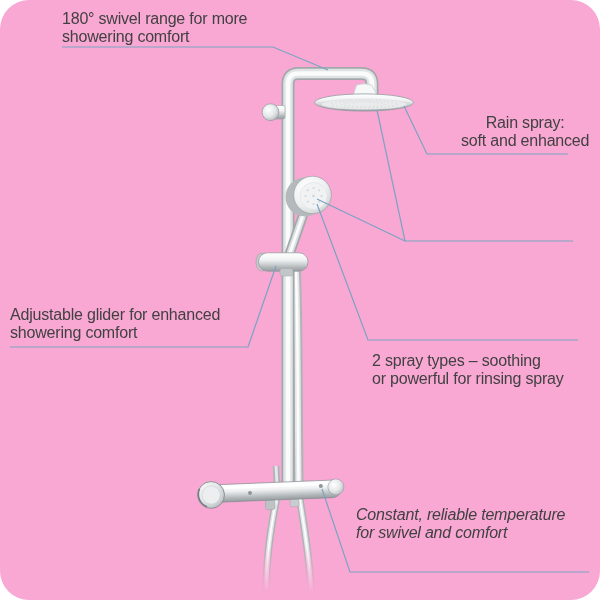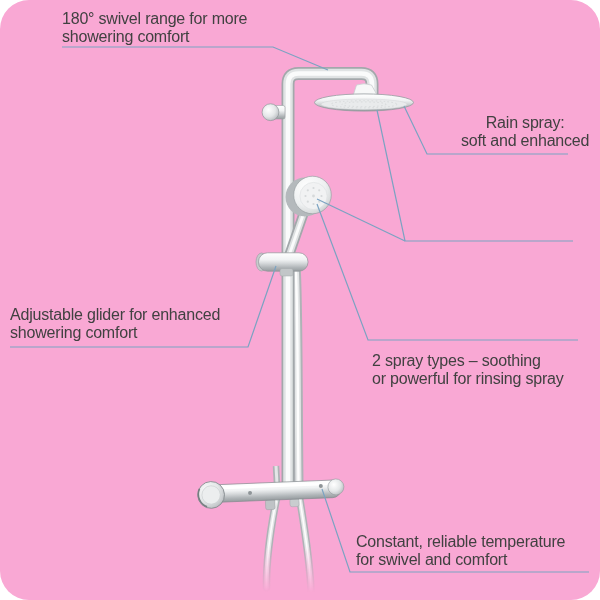--- a/index.html
+++ b/index.html
@@ -156,18 +156,18 @@
   <div class="note" style="left:372px;top:305px;margin-top:47px;">
     <span>2 spray types – soothing</span>
     <span>or powerful for rinsing spray</span>
   </div>
 
   <div class="note" style="left:10px;top:306px;">
     <span>Adjustable glider for enhanced</span>
     <span>showering comfort</span>
   </div>
 
-  <div class="note" style="left:356px;top:533px;">
+  <div class="note" style="left:356px;top:506px;font-style:italic;">
     <span>Constant, reliable temperature</span>
     <span>for swivel and comfort</span>
   </div>
 
 </div>
 
 </body></html>

